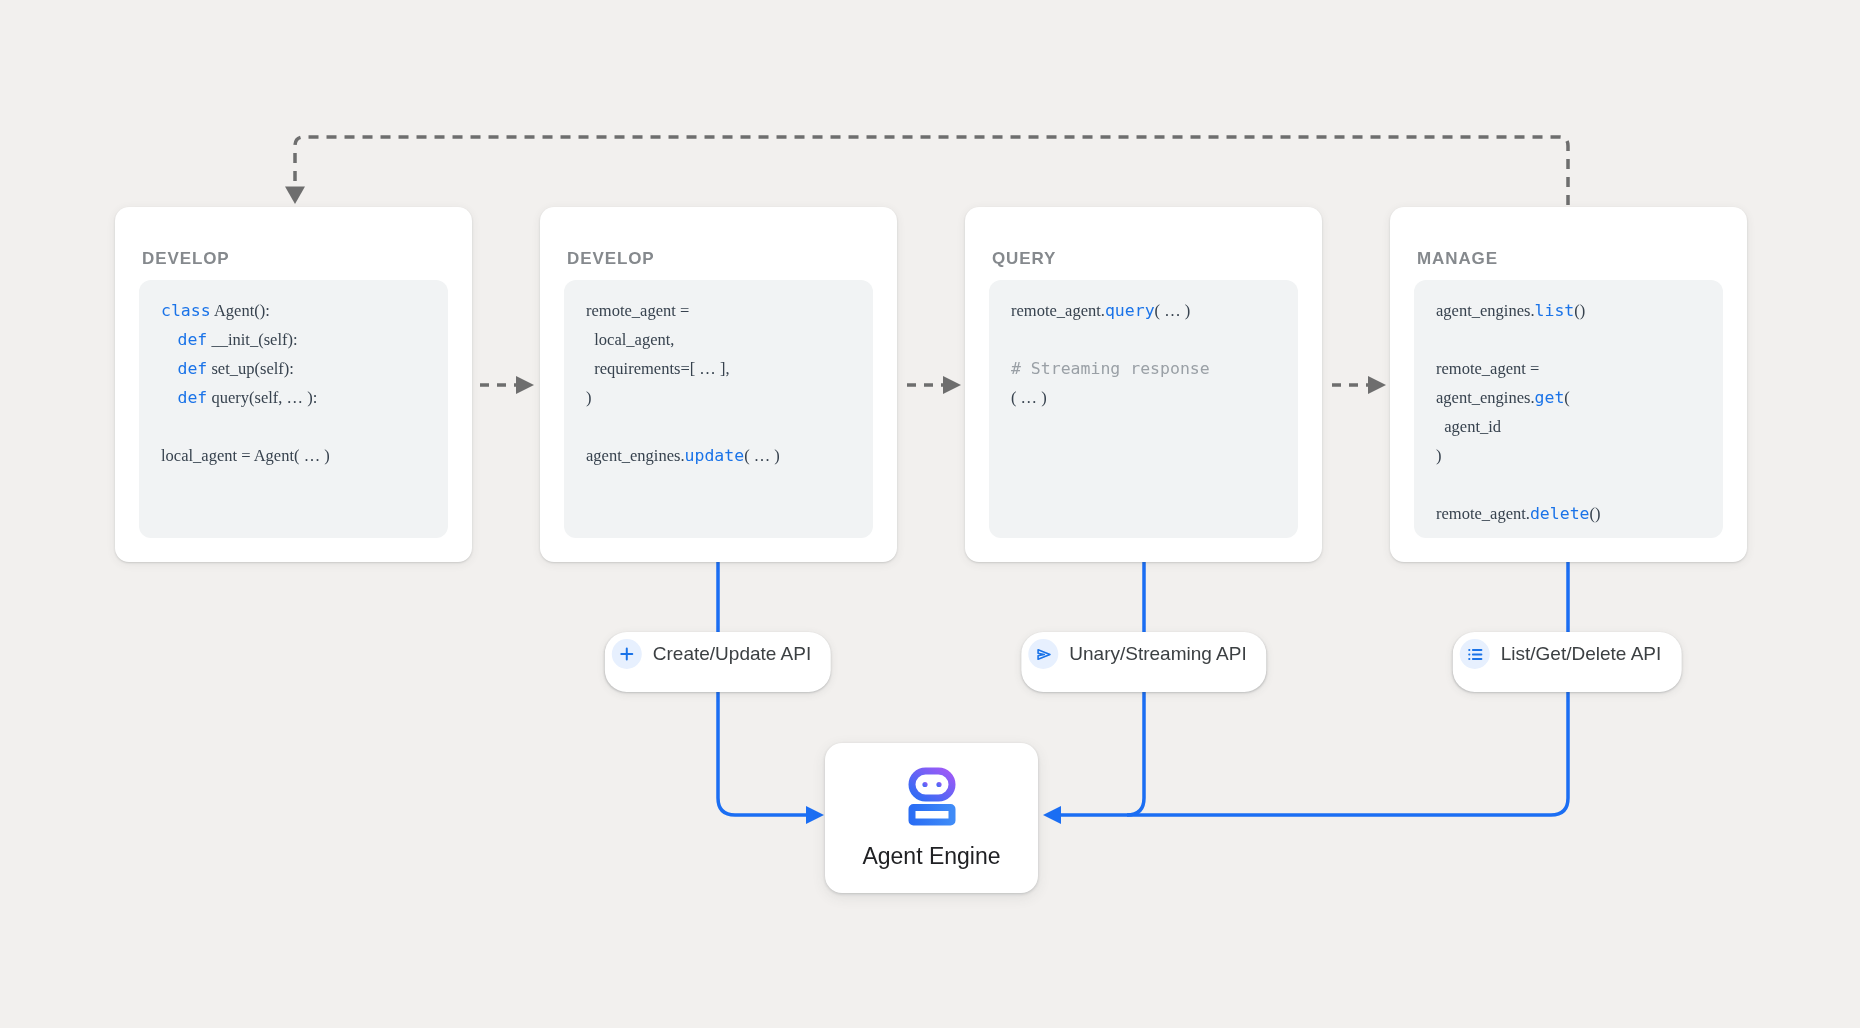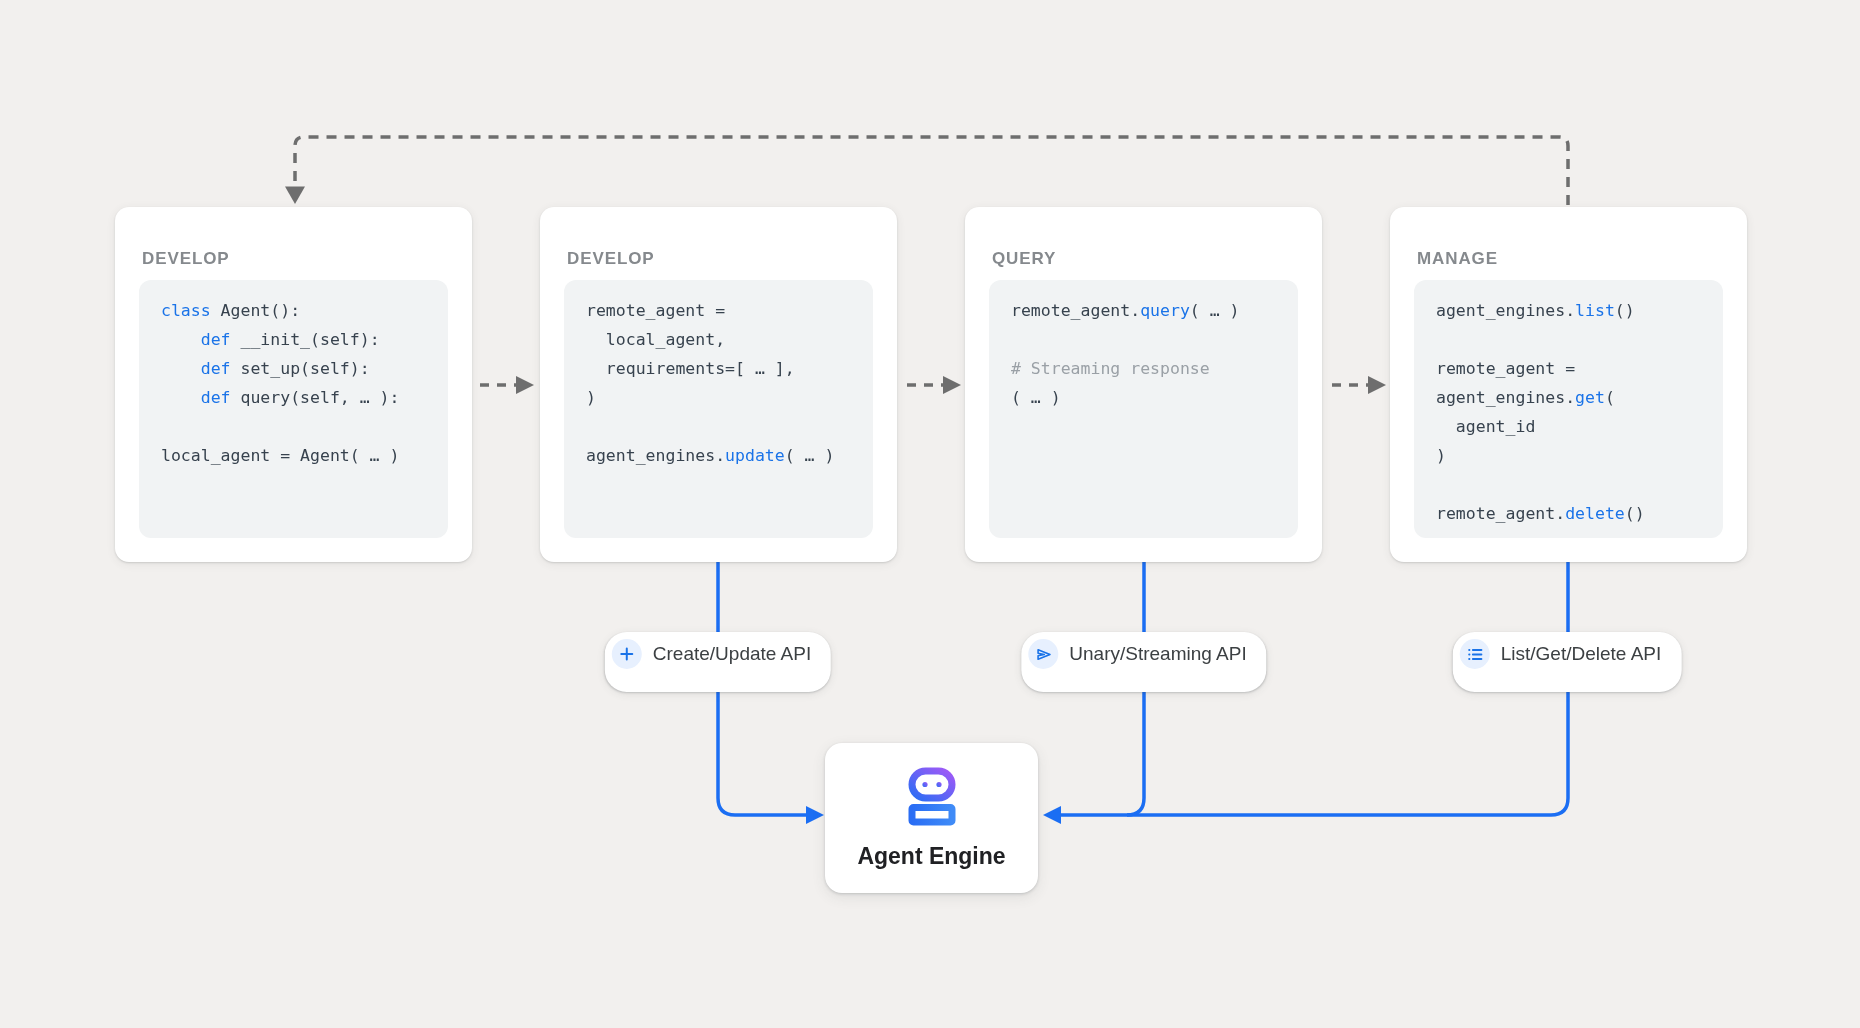--- a/index.html
+++ b/index.html
@@ -21,35 +21,35 @@
   .fill-blue{fill:var(--connector_blue);}
 
   .card{position:absolute;top:207px;width:357px;height:355px;background:var(--card_bg);
     border-radius:14px;box-shadow:0 1px 2px rgba(60,64,67,.18),0 2px 10px rgba(60,64,67,.08);z-index:1;}
   .card-title{position:absolute;left:27px;top:30px;font-size:17px;font-weight:700;
     letter-spacing:.9px;color:var(--title);margin-top:12px;}
   .code-block{position:absolute;left:24px;right:24px;top:73px;bottom:24px;background:var(--code_bg);
     border-radius:12px;padding:16px 12px 12px 22px;box-sizing:border-box;overflow:hidden;}
   .code-line{font-family:"DejaVu Sans Mono",monospace;font-size:16.5px;line-height:29px;
     white-space:pre;color:var(--code_text);}
-  .tok-p{color:var(--code_text);}
+  .tok-p{color:var(--code_text);font-family:Liberation Serif, serif;}
   .tok-k{color:var(--keyword);}
   .tok-c{color:var(--comment);}
 
   .pill{position:absolute;top:632px;height:44px;transform:translateX(-50%);
     display:flex;align-items:center;gap:11px;background:#fff;border-radius:22px;
     padding:0 20px 16px 7px;box-shadow:0 1px 2px rgba(60,64,67,.22),0 2px 8px rgba(60,64,67,.10);z-index:2;}
   .pill-chip{width:30px;height:30px;border-radius:50%;background:var(--icon_chip_bg);
     display:flex;align-items:center;justify-content:center;flex:0 0 auto;}
   .pill-label{font-size:19px;color:var(--label_text);white-space:nowrap;}
 
   #engine{position:absolute;left:825px;top:743px;width:213px;height:150px;background:#fff;
     border-radius:17px;box-shadow:0 1px 3px rgba(60,64,67,.22),0 4px 14px rgba(60,64,67,.10);
     display:flex;flex-direction:column;align-items:center;justify-content:center;gap:13px;z-index:1;}
-  .engine-label{font-size:23px;font-weight:700;color:var(--engine_text);}
+  .engine-label{font-size:23px;font-weight:400;color:var(--engine_text);}
 </style>
 </head>
 <body>
 
 <div id="canvas">
 
   <svg id="connectors" width="1860" height="1028" viewBox="0 0 1860 1028">
 
     <path class="line-gray dash-loop" d="M1568,205 V146 Q1568,137 1559,137 H304 Q295,137 295,146 V186"></path>
     <path class="fill-gray" d="M295,204 L285,186.5 L305,186.5 Z"></path>

